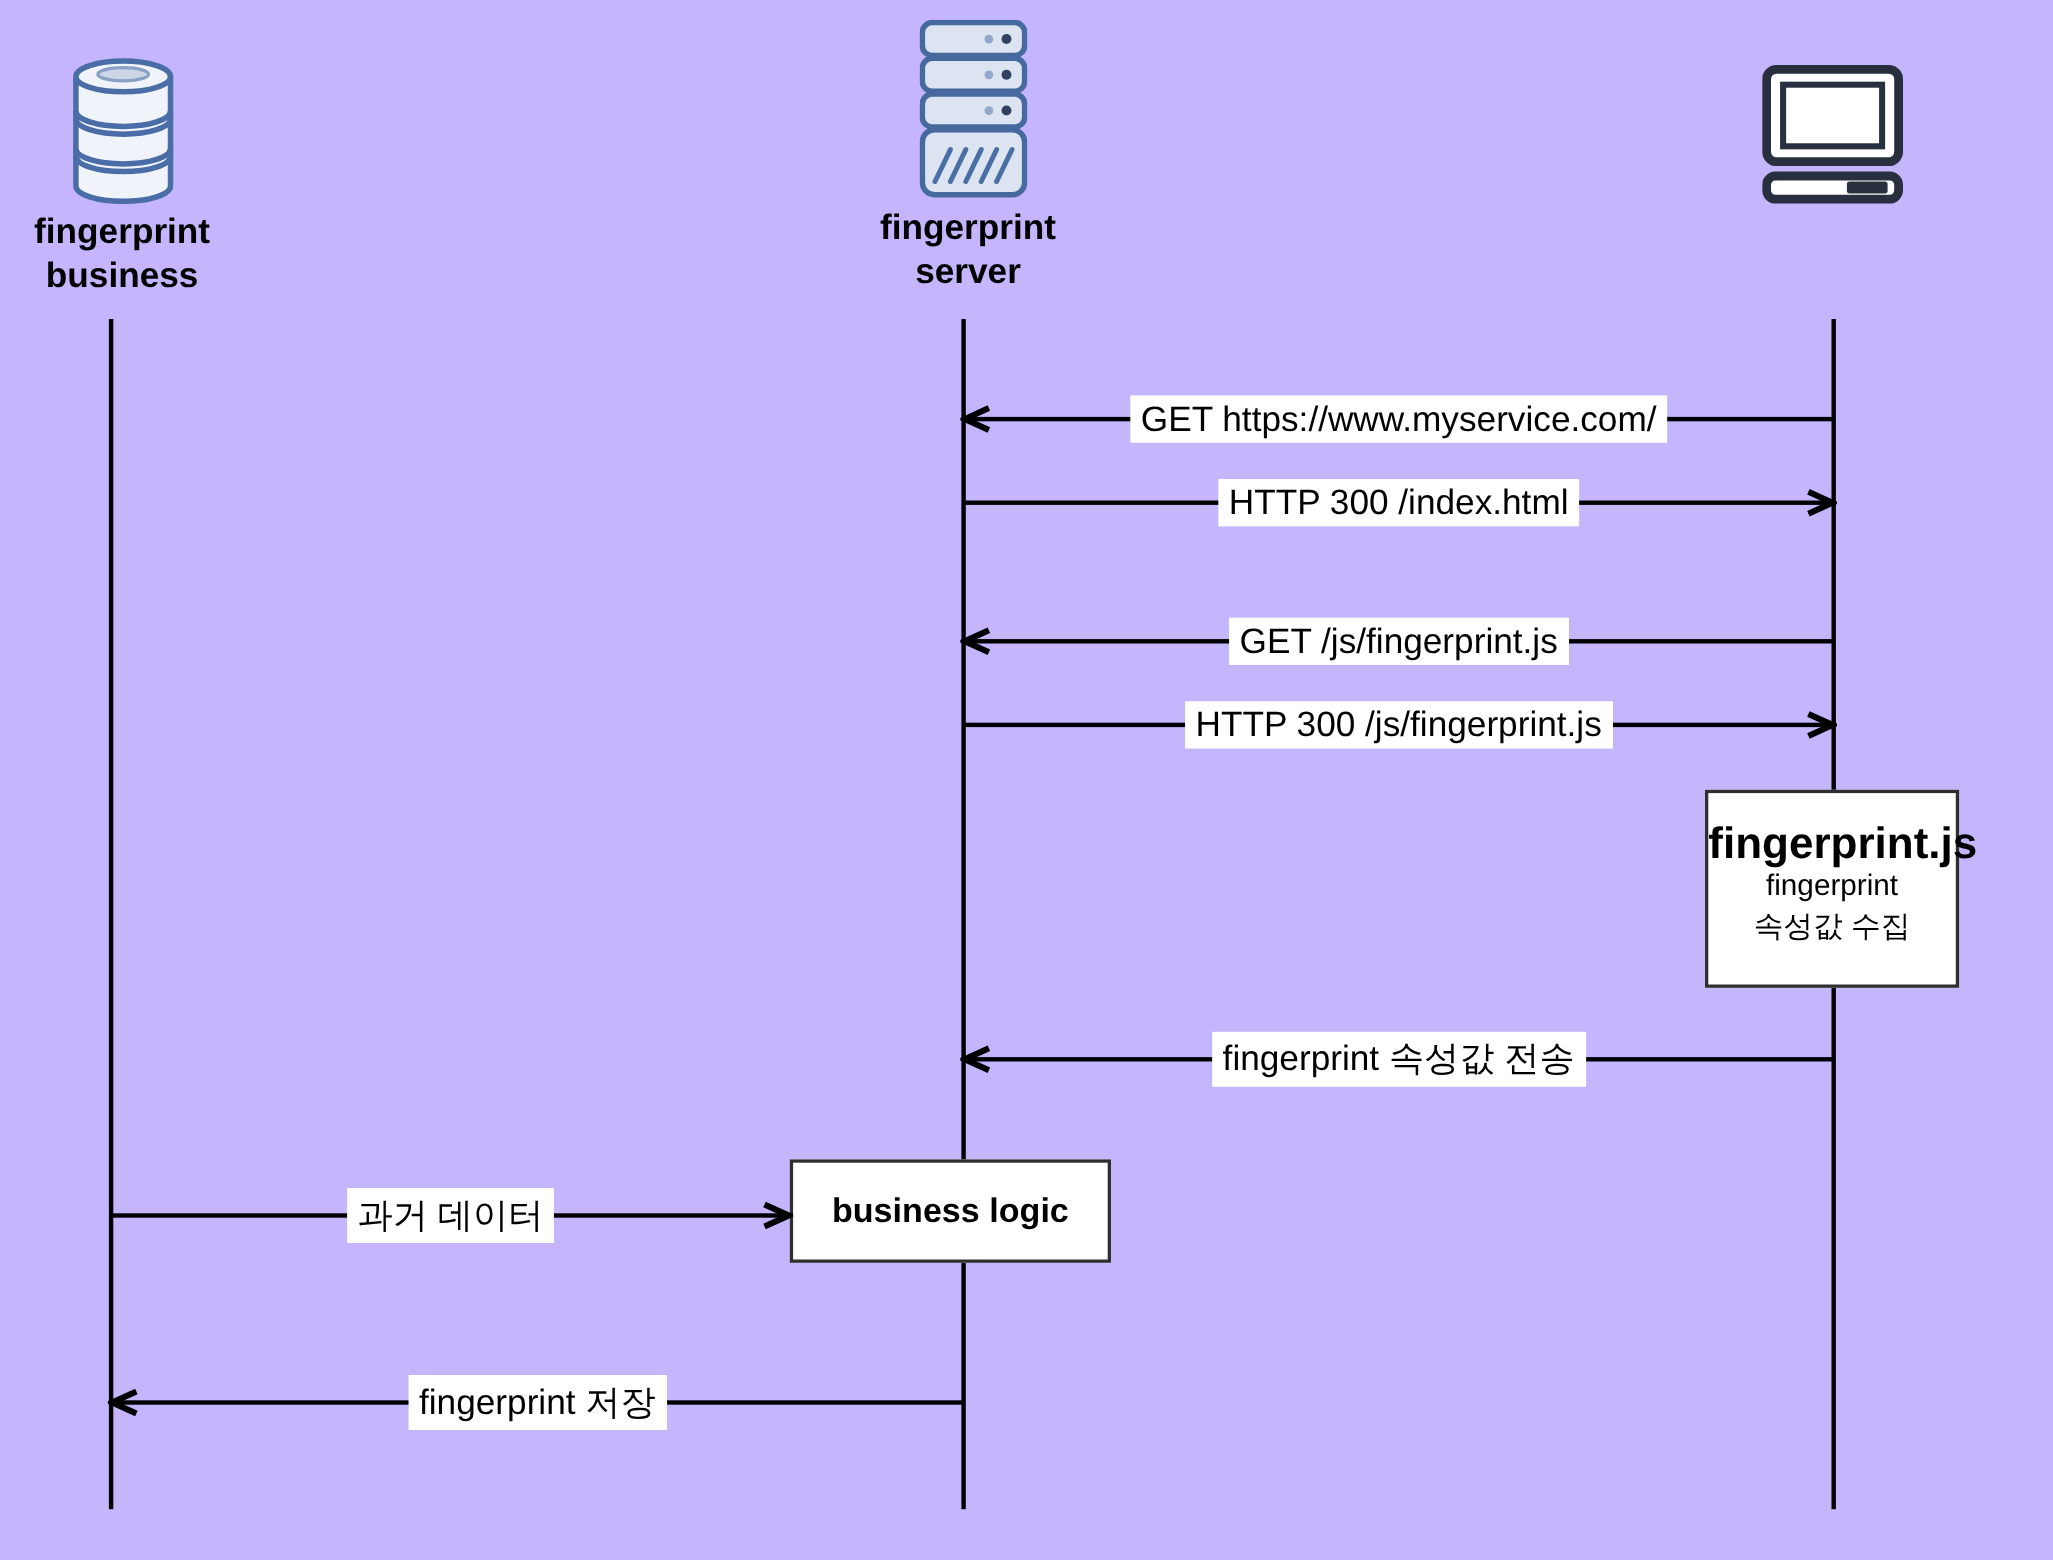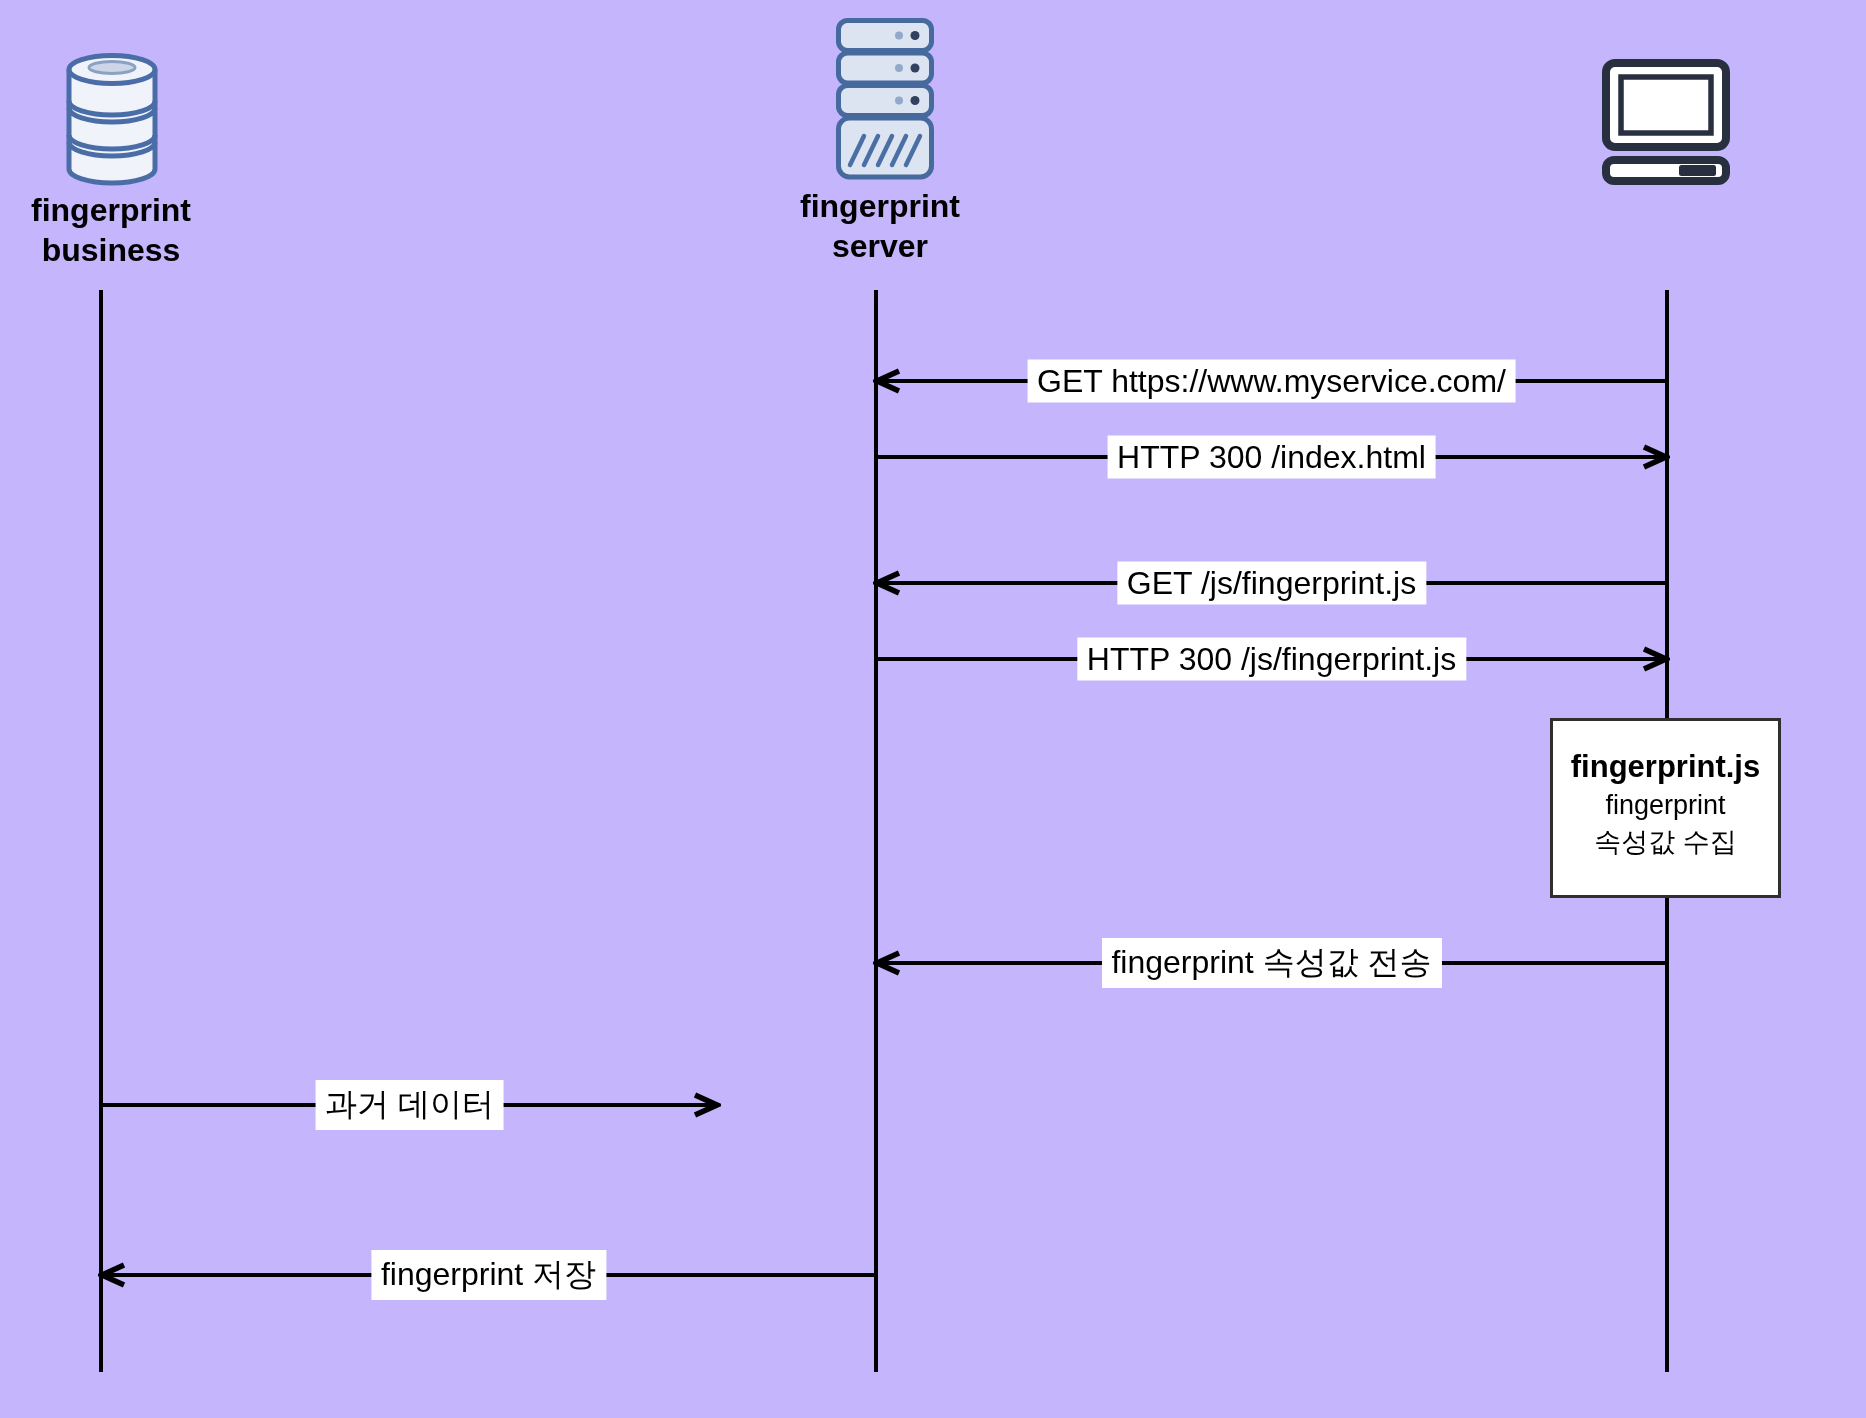--- a/index.html
+++ b/index.html
@@ -72,21 +72,21 @@
     z-index: 2;
     text-align: center;
   }
   .box-fingerprint-js {
     left: 1550px; top: 718px;
     width: 231px; height: 180px;
     padding-top: 26px;
   }
   .box-fingerprint-js .box-title {
     font-weight: bold;
-    font-size: 31px;
+    font-size: 40px;
     line-height: 40px;
   }
   .box-fingerprint-js .box-line {
     font-size: 27px;
     line-height: 37px;
   }
   .box-business-logic {
     left: 718px; top: 1054px;
     width: 292px; height: 94px;
     display: flex;
@@ -197,20 +197,23 @@
   </div>
 
   <div class="message" style="left:876px; top:961px; width:791px;">
     <div class="mline"></div>
     <svg class="head at-left" viewBox="0 0 28 26">
       <path d="M26 3 L4 13 L26 23" fill="none" stroke="#000" stroke-width="5.5"></path>
     </svg>
     <span class="mlabel">fingerprint 속성값 전송</span>
   </div>
 
+  <div class="node-box box-business-logic">
+    <div class="box-title">business logic</div>
+  </div>
 
   <div class="message" style="left:101px; top:1103px; width:617px;">
     <div class="mline"></div>
     <svg class="head at-right" viewBox="0 0 28 26">
       <path d="M26 3 L4 13 L26 23" fill="none" stroke="#000" stroke-width="5.5"></path>
     </svg>
     <span class="mlabel">과거 데이터</span>
   </div>
 
   <div class="message" style="left:101px; top:1273px; width:775px;">

